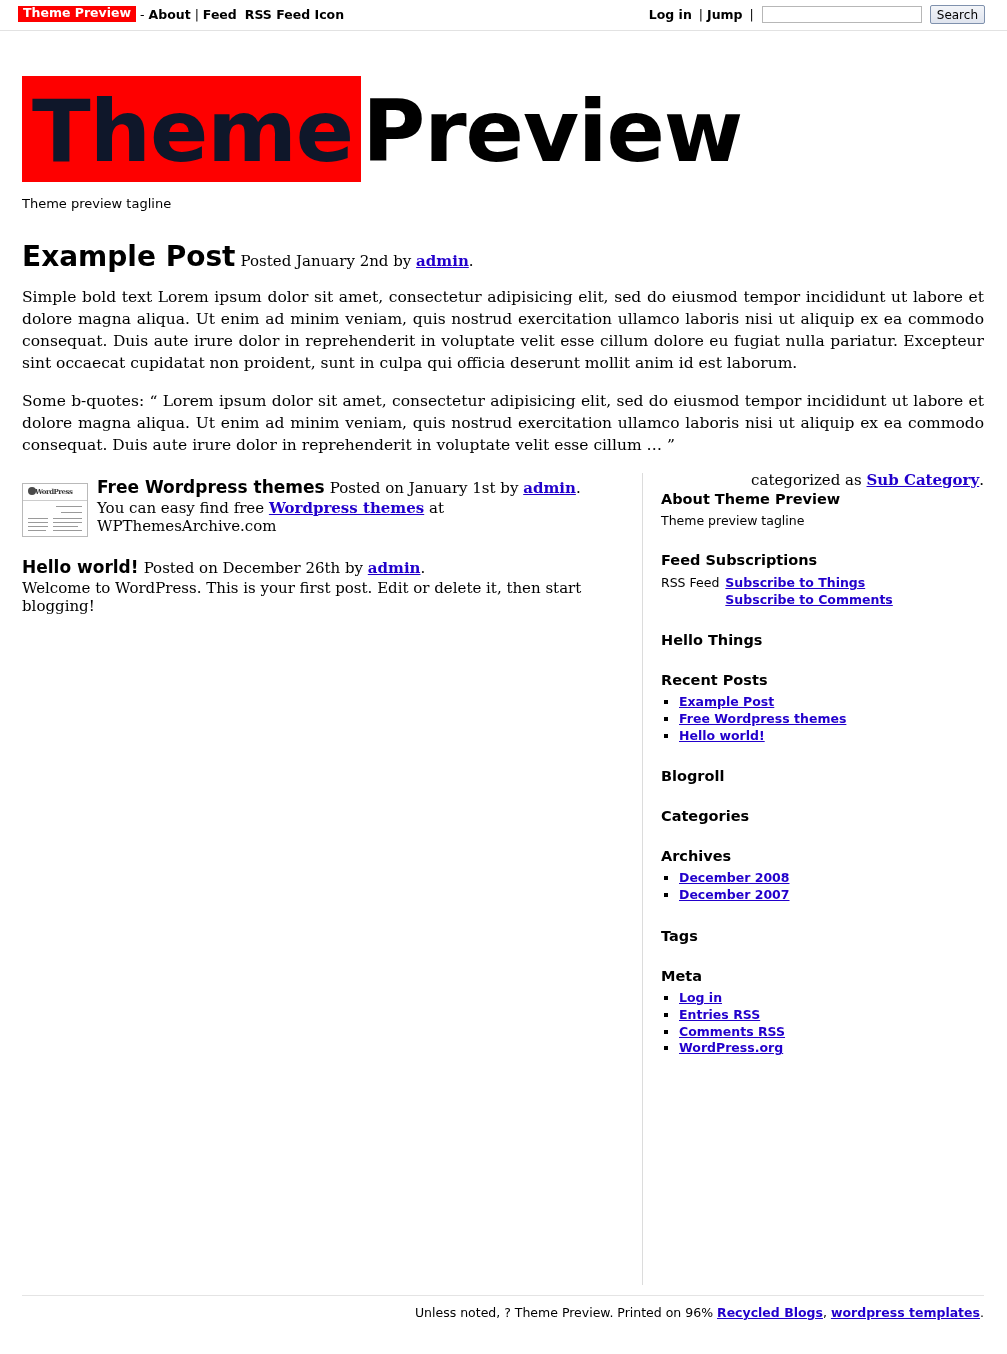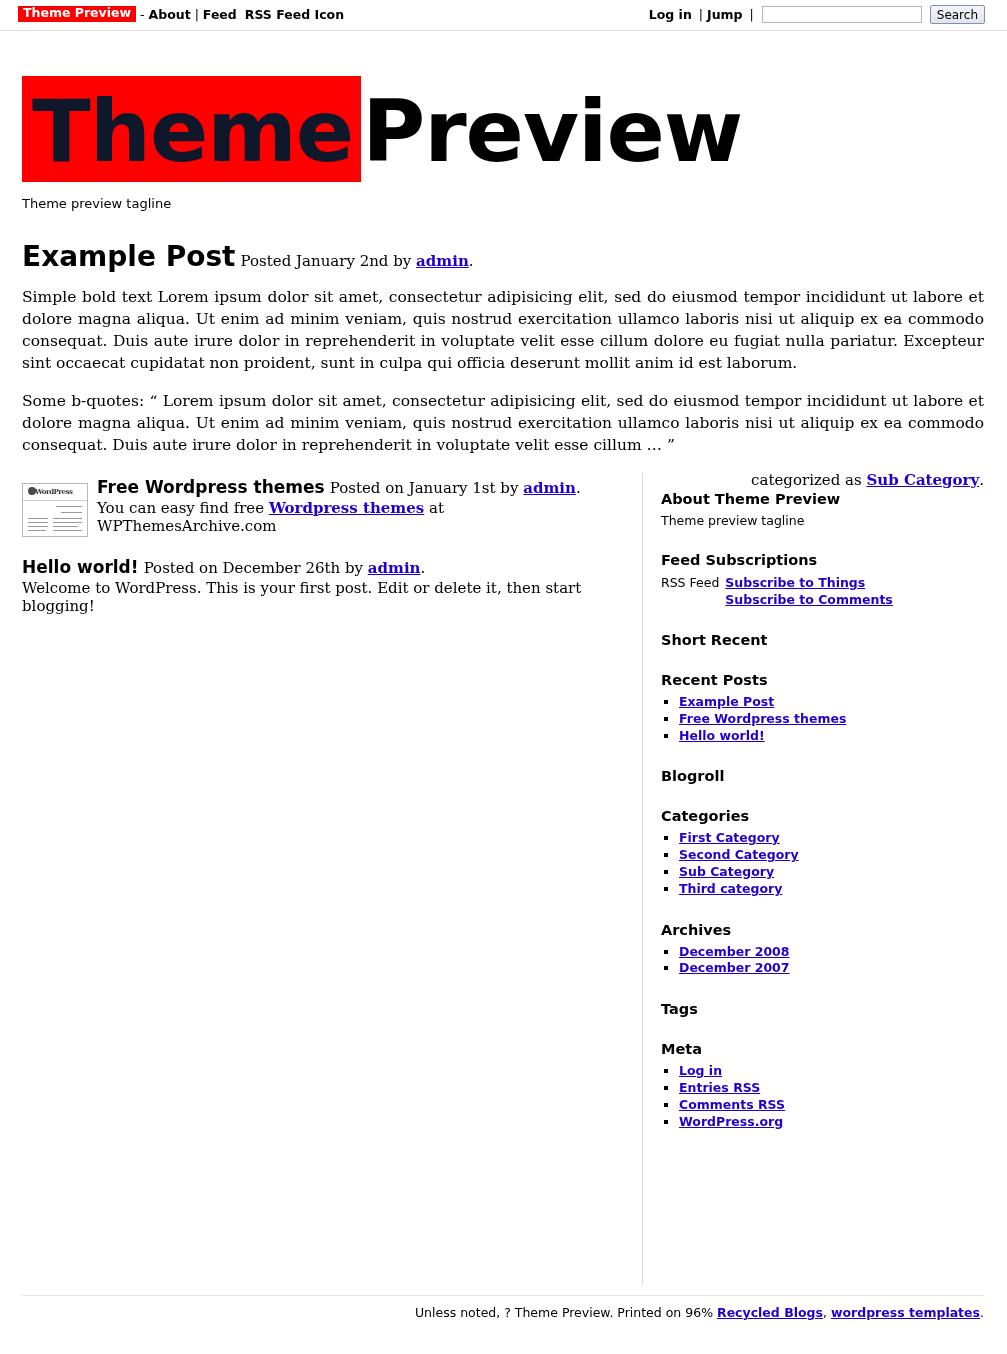--- a/index.html
+++ b/index.html
@@ -379,38 +379,32 @@
 
     <div class="sb-head spaced">Feed Subscriptions</div>
     <div id="feed-row">
       <span class="feed-label">RSS Feed</span>
       <span class="feed-links">
         <a href="#">Subscribe to Things</a>
         <a href="#">Subscribe to Comments</a>
       </span>
     </div>
 
-    <div class="sb-head spaced">Short Recent</div>
+    <div class="sb-head spaced">Hello Things</div>
 
     <div class="sb-head spaced">Recent Posts</div>
     <ul class="sb-list">
       <li><a href="#">Example Post</a></li>
       <li><a href="#">Free Wordpress themes</a></li>
       <li><a href="#">Hello world!</a></li>
     </ul>
 
     <div class="sb-head spaced">Blogroll</div>
 
     <div class="sb-head spaced">Categories</div>
-    <ul class="sb-list">
-      <li><a href="#">First Category</a></li>
-      <li><a href="#">Second Category</a></li>
-      <li><a href="#">Sub Category</a></li>
-      <li><a href="#">Third category</a></li>
-    </ul>
 
     <div class="sb-head spaced">Archives</div>
     <ul class="sb-list">
       <li><a href="#">December 2008</a></li>
       <li><a href="#">December 2007</a></li>
     </ul>
 
     <div class="sb-head spaced">Tags</div>
 
     <div class="sb-head spaced">Meta</div>

